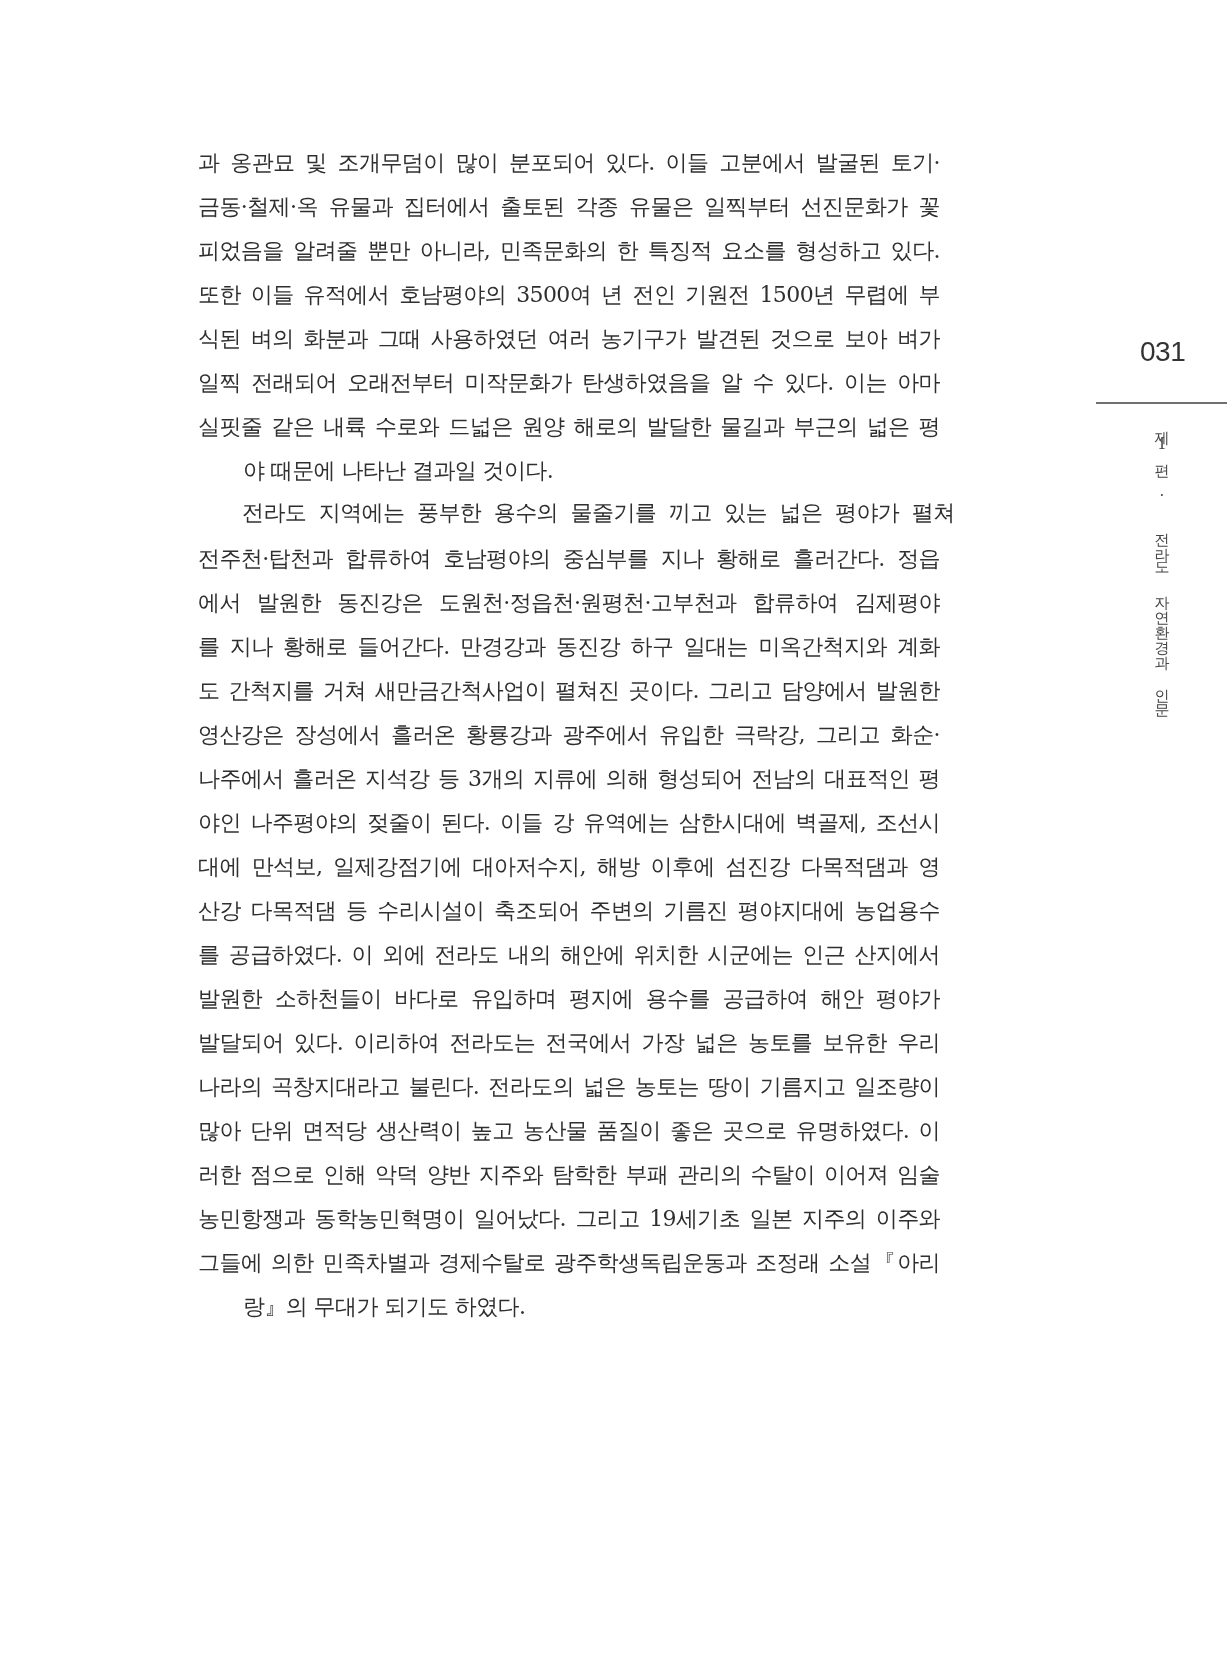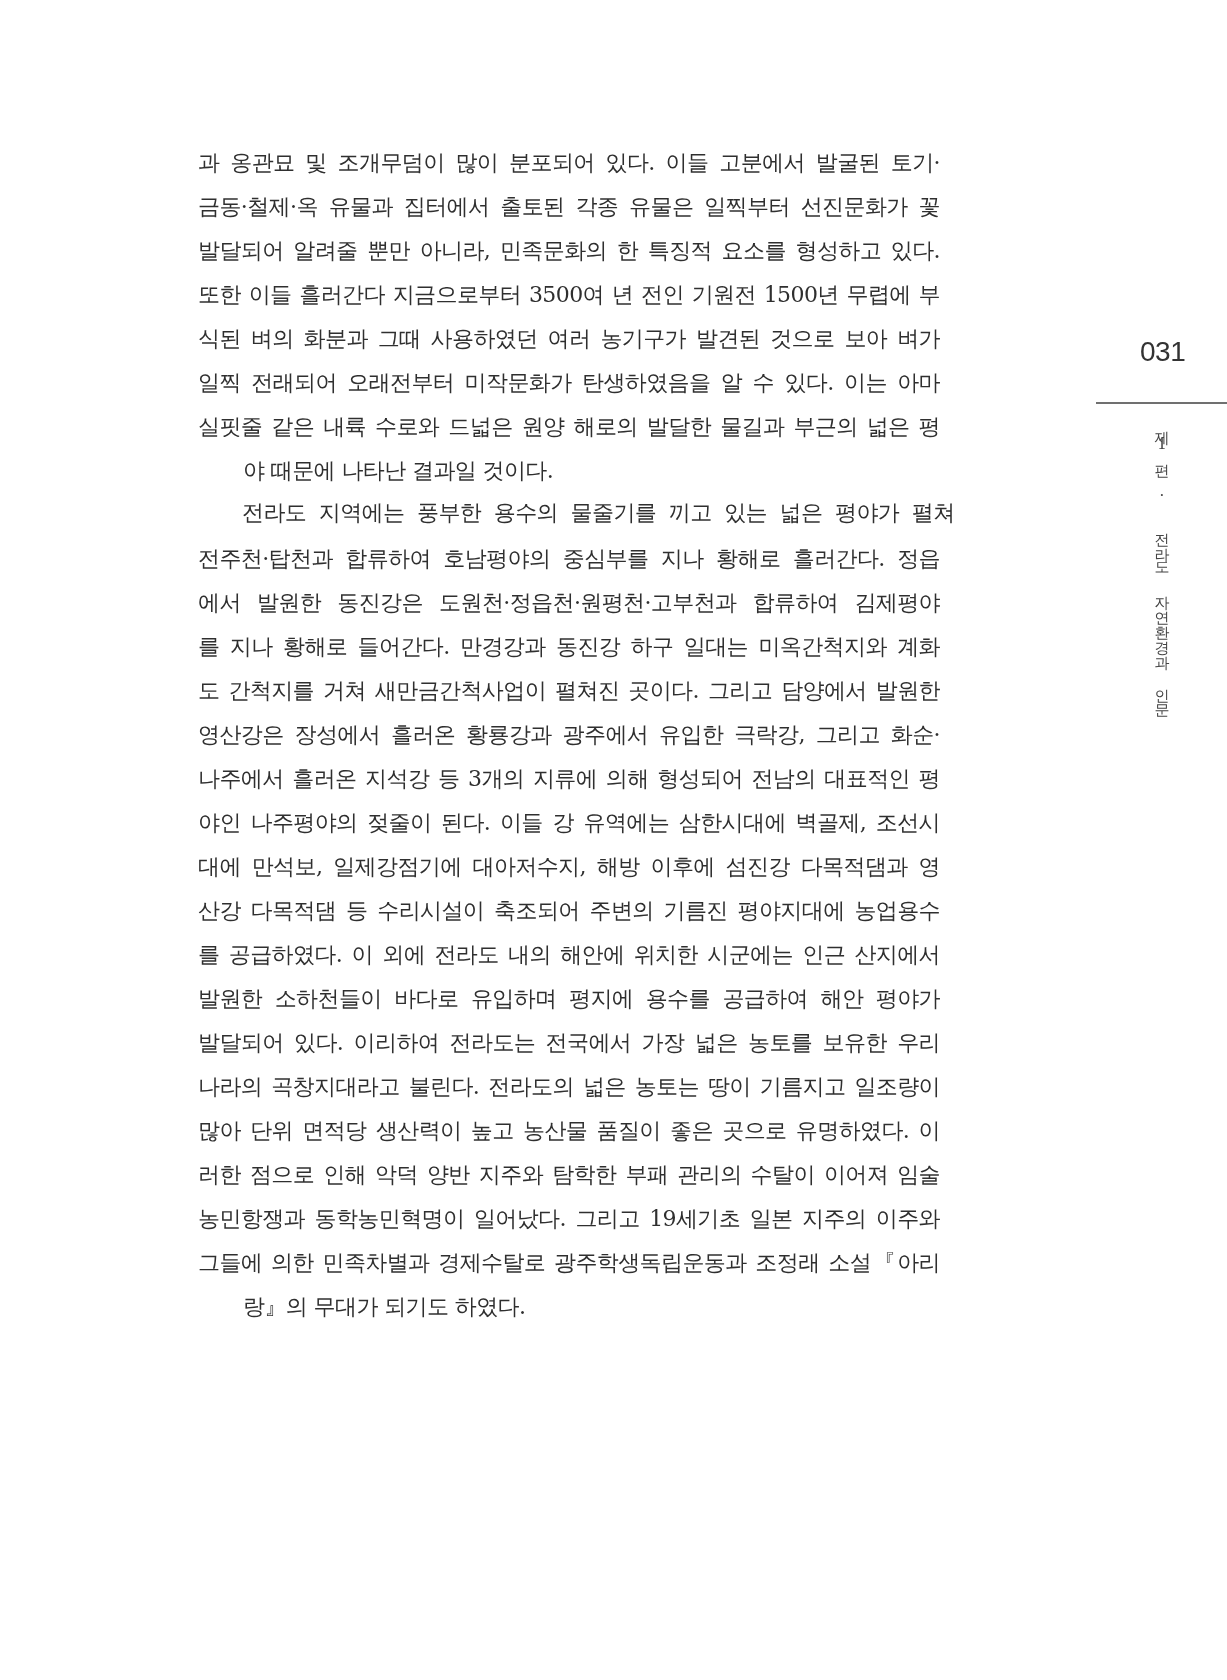--- a/index.html
+++ b/index.html
@@ -59,22 +59,22 @@
     }
   </style>
 </head>
 <body>
 
 <div class="page">
 
   <div class="body-text">
     <span class="line">과 옹관묘 및 조개무덤이 많이 분포되어 있다. 이들 고분에서 발굴된 토기·</span>
     <span class="line">금동·철제·옥 유물과 집터에서 출토된 각종 유물은 일찍부터 선진문화가 꽃</span>
-    <span class="line">발달되어 알려줄 뿐만 아니라, 민족문화의 한 특징적 요소를 형성하고 있다.</span>
-    <span class="line">또한 이들 흘러간다 지금으로부터 3500여 년 전인 기원전 1500년 무렵에 부</span>
+    <span class="line">피었음을 알려줄 뿐만 아니라, 민족문화의 한 특징적 요소를 형성하고 있다.</span>
+    <span class="line">또한 이들 유적에서 호남평야의 3500여 년 전인 기원전 1500년 무렵에 부</span>
     <span class="line">식된 벼의 화분과 그때 사용하였던 여러 농기구가 발견된 것으로 보아 벼가</span>
     <span class="line">일찍 전래되어 오래전부터 미작문화가 탄생하였음을 알 수 있다. 이는 아마</span>
     <span class="line">실핏줄 같은 내륙 수로와 드넓은 원양 해로의 발달한 물길과 부근의 넓은 평</span>
     <span class="line last">야 때문에 나타난 결과일 것이다.</span>
     <span class="line indent">전라도 지역에는 풍부한 용수의 물줄기를 끼고 있는 넓은 평야가 펼쳐</span>
     <span class="line">전주천·탑천과 합류하여 호남평야의 중심부를 지나 황해로 흘러간다. 정읍</span>
     <span class="line">에서 발원한 동진강은 도원천·정읍천·원평천·고부천과 합류하여 김제평야</span>
     <span class="line">를 지나 황해로 들어간다. 만경강과 동진강 하구 일대는 미옥간척지와 계화</span>
     <span class="line">도 간척지를 거쳐 새만금간척사업이 펼쳐진 곳이다. 그리고 담양에서 발원한</span>
     <span class="line">영산강은 장성에서 흘러온 황룡강과 광주에서 유입한 극락강, 그리고 화순·</span>

